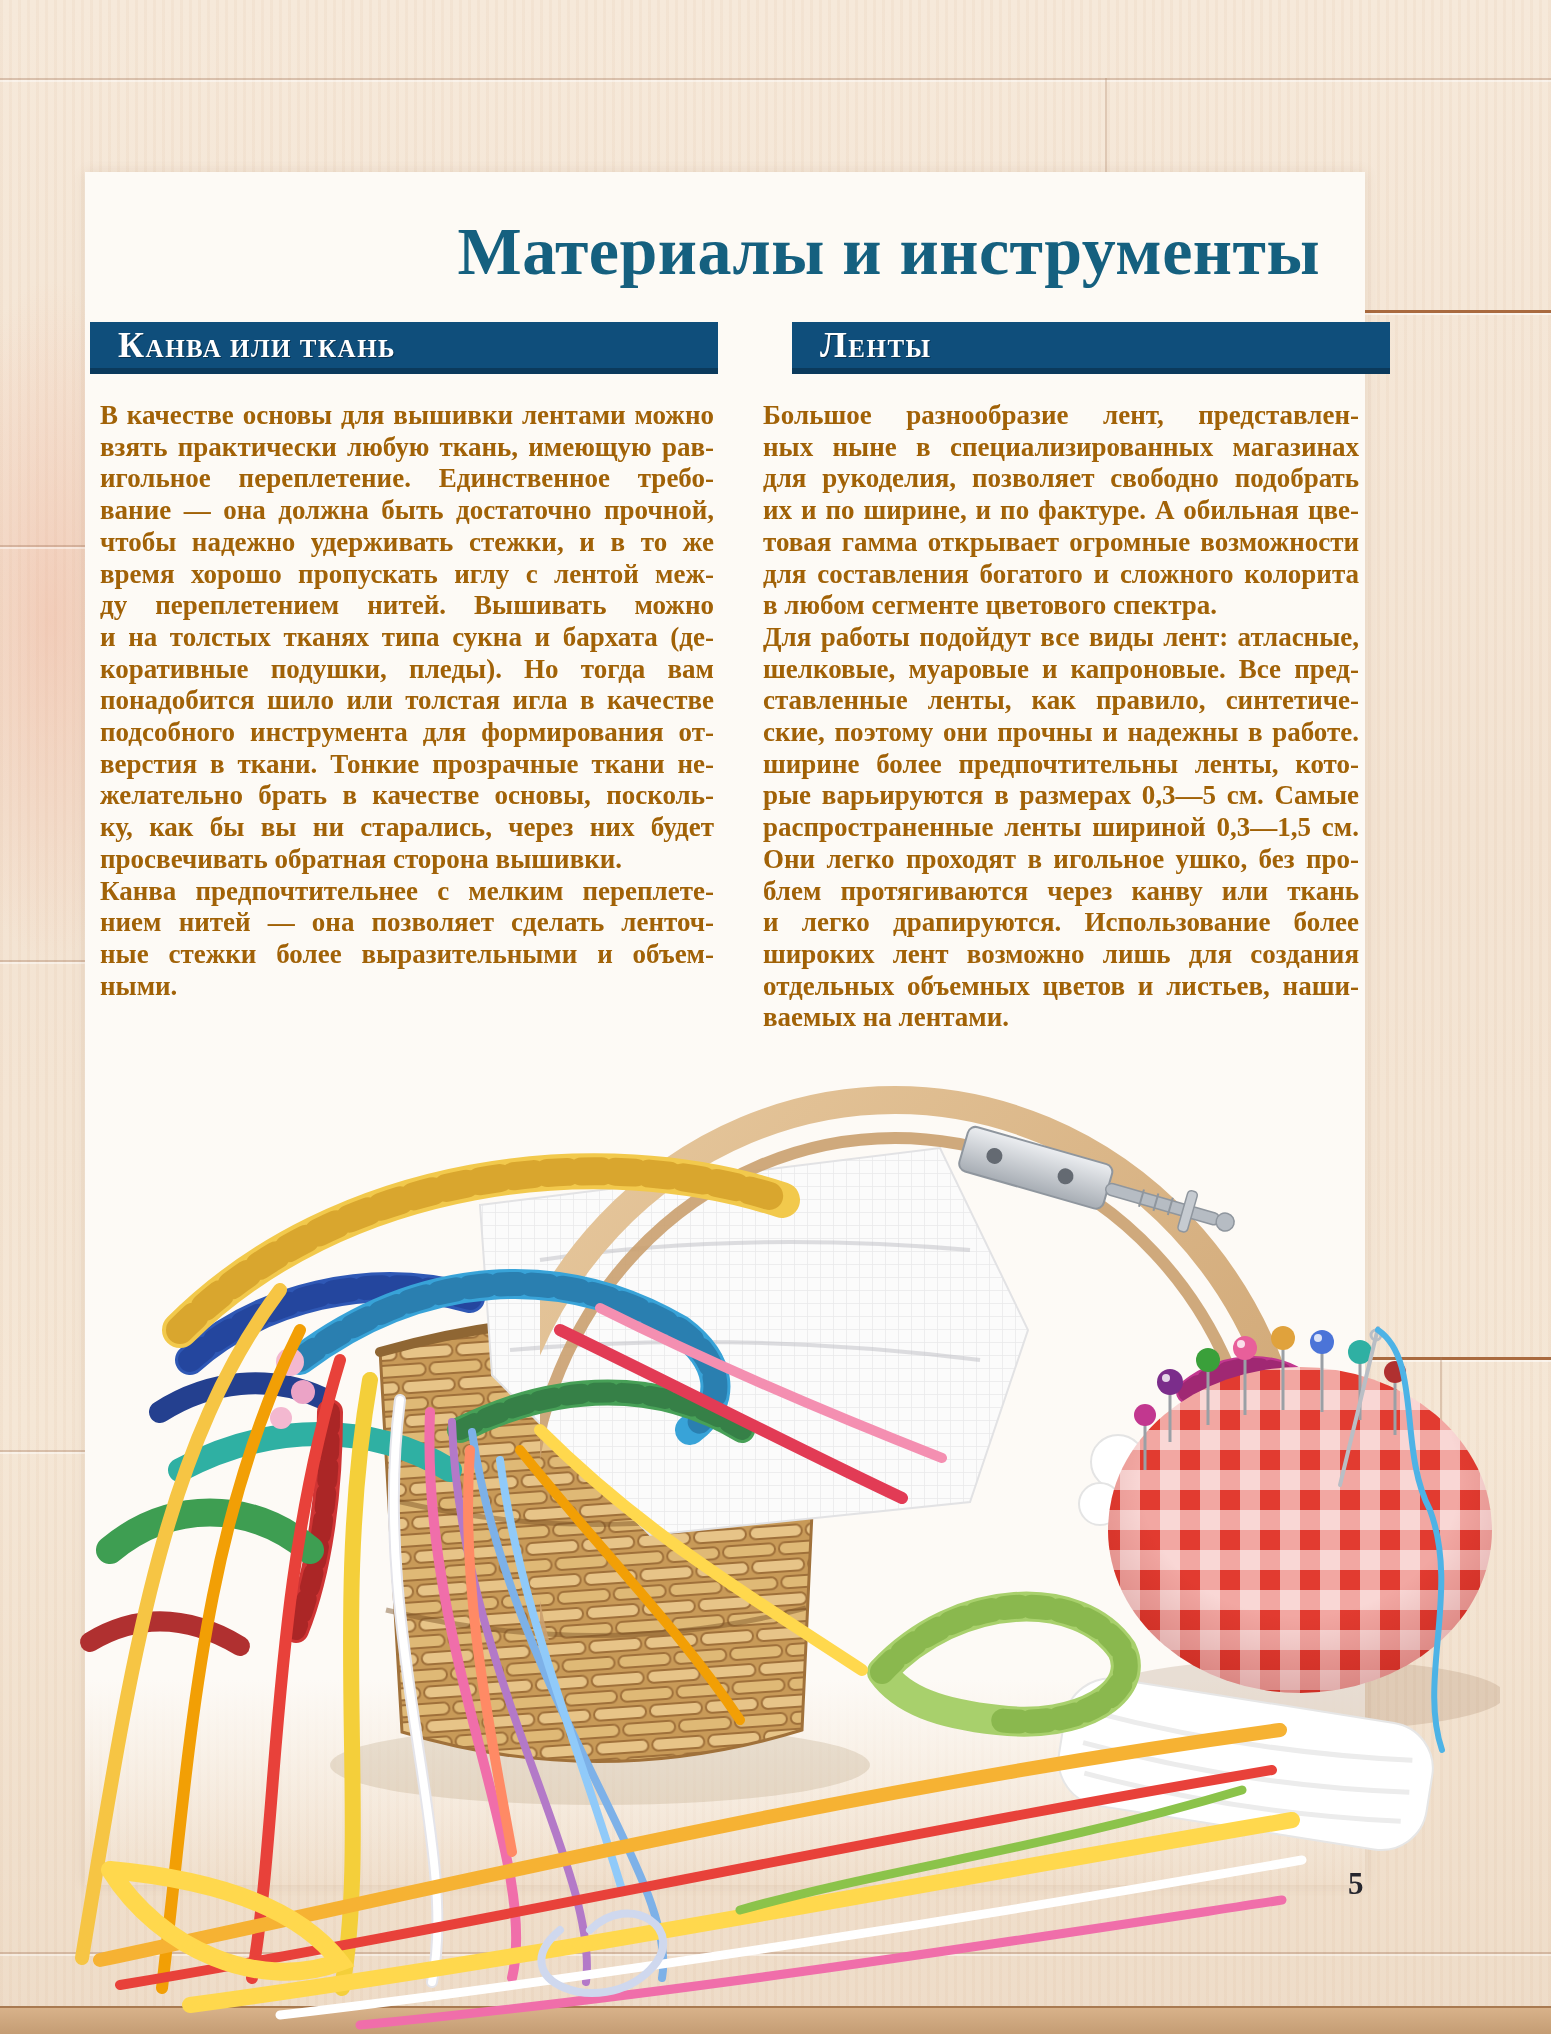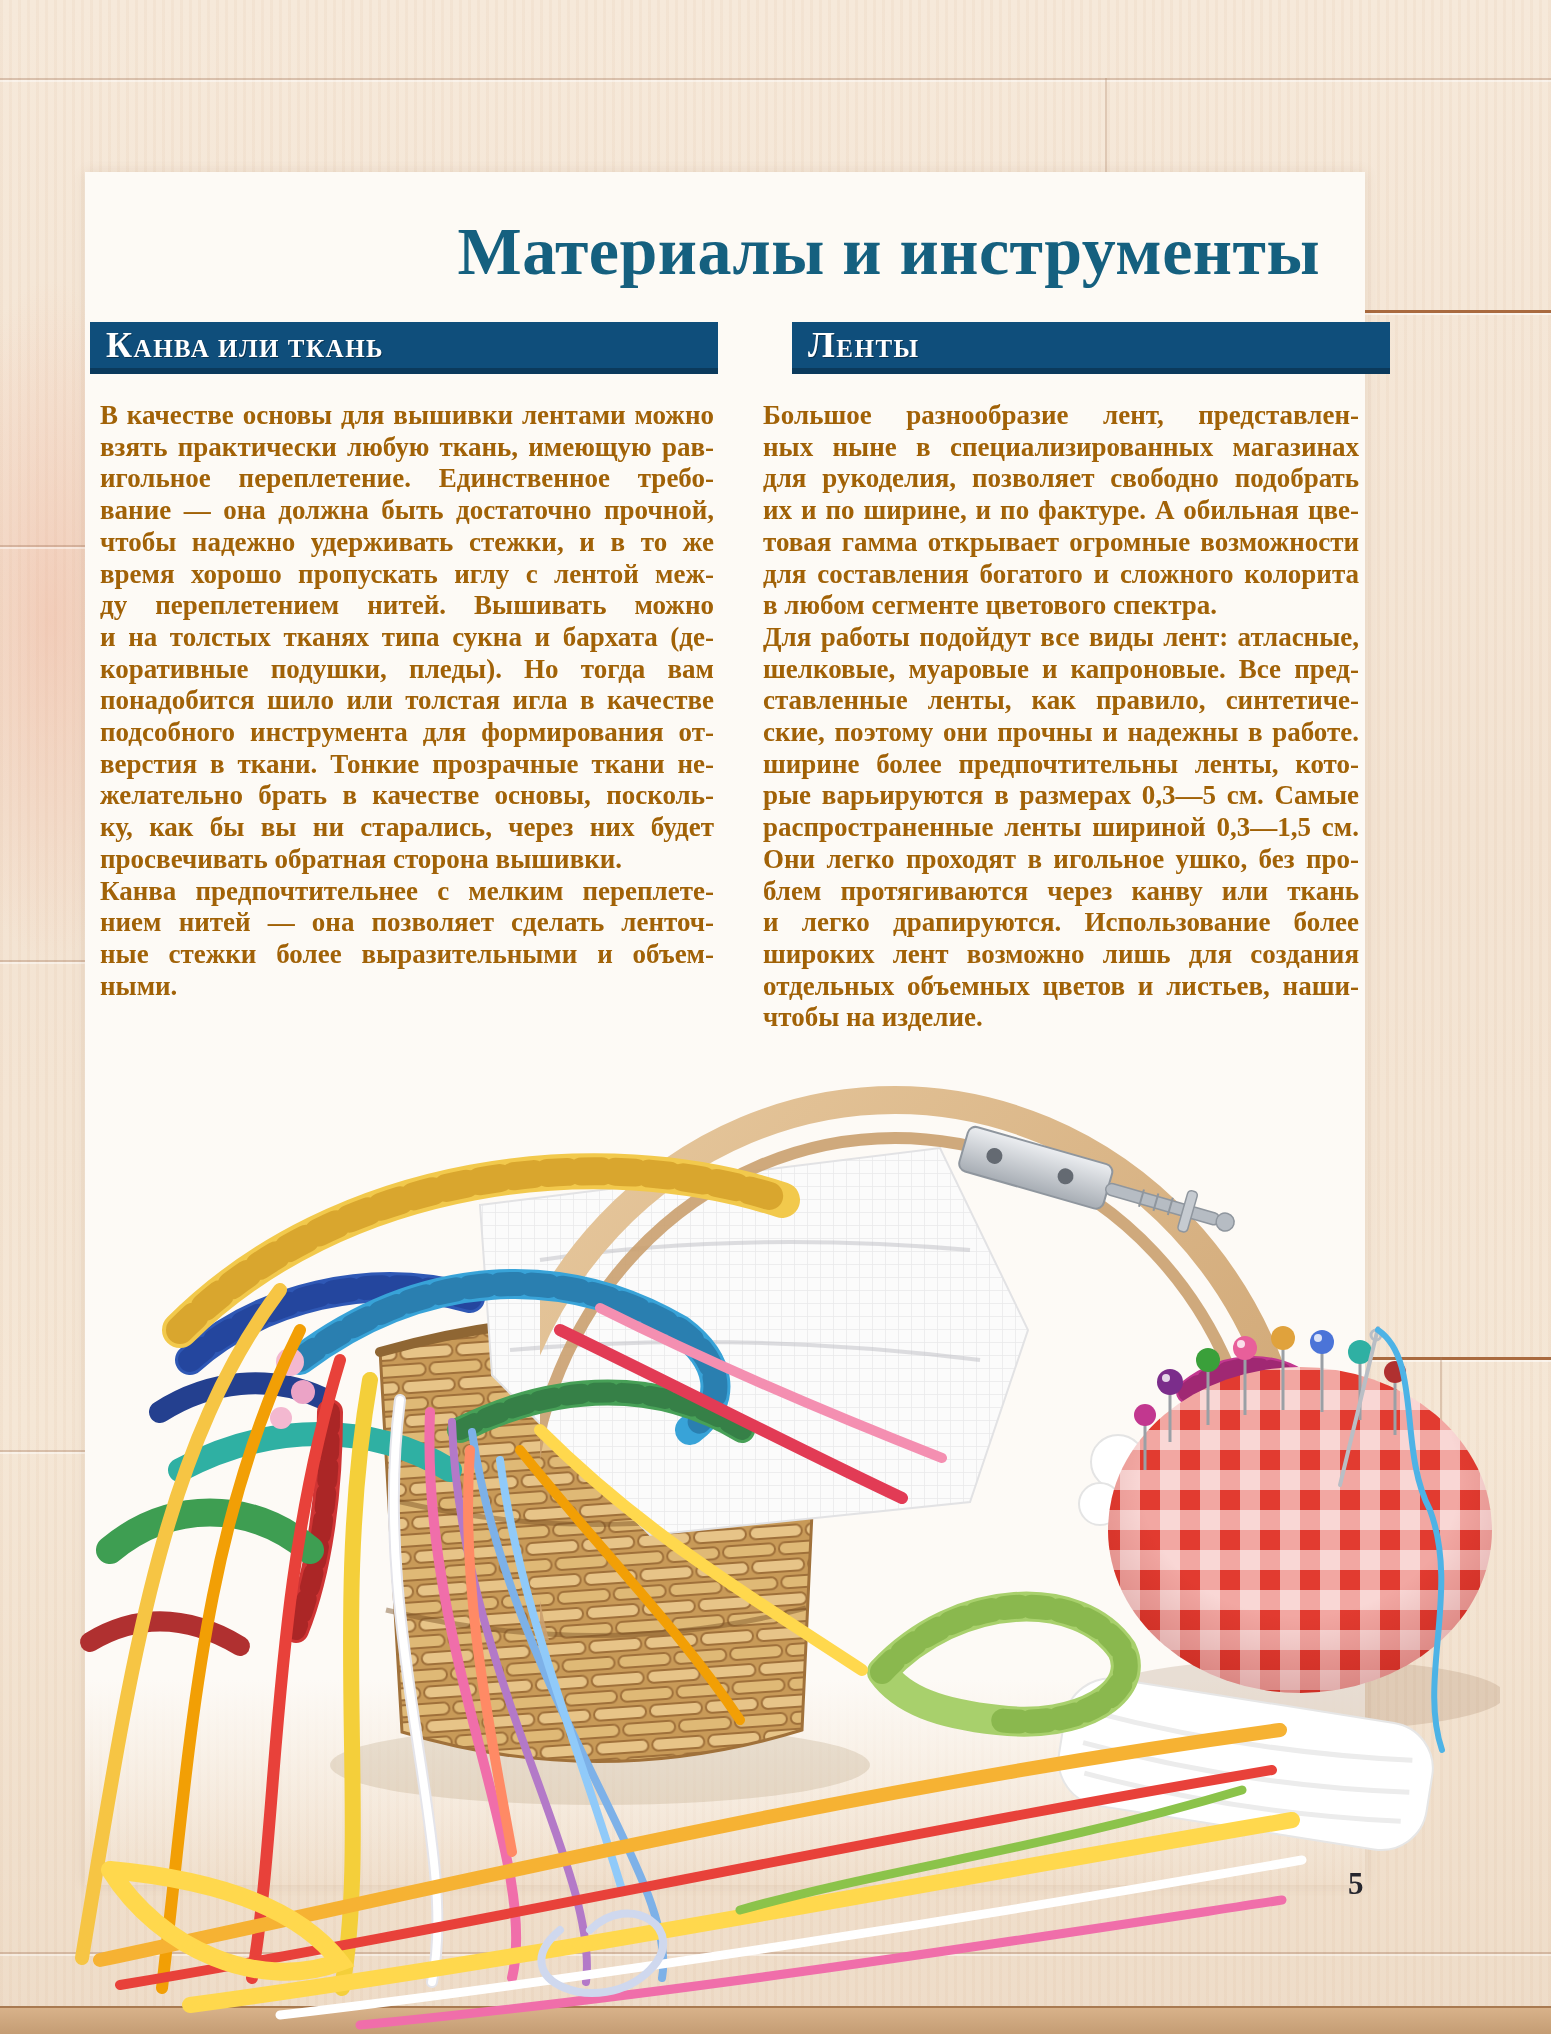--- a/index.html
+++ b/index.html
@@ -32,21 +32,21 @@
   .page-title{
     position:absolute;left:120px;top:166px;width:1200px;
     font-size:68px;font-weight:700;color:#15607f;letter-spacing:.5px;white-space:nowrap;text-align:right;
   }
   
   .bar{position:absolute;top:322px;height:46px;background:#0f4e7b;border-bottom:6px solid #0b3a5c;}
   .bar.left{left:90px;width:628px;}
   .bar.right{left:792px;width:598px;}
   .bar-heading{
     color:#ffffff;font-weight:700;text-transform:uppercase;
-    font-size:25px;letter-spacing:1.5px;line-height:46px;padding-left:16px;
+    font-size:25px;letter-spacing:1.5px;line-height:46px;padding-left:28px;
     font-style:normal;text-shadow:1px 1px 0 rgba(0,0,0,.35);
   }
   .bar-heading::first-letter{font-size:36px;}
   
   .col{position:absolute;top:400px;color:#a16207;font-size:27px;font-weight:700;}
   .col.left{left:100px;width:614px;}
   .col.right{left:763px;width:596px;}
   .pline{line-height:31.7px;text-align:justify;text-align-last:justify;white-space:normal;}
   .pline.last{text-align-last:left;}
   
@@ -123,21 +123,21 @@
       <div class="pline">ставленные ленты, как правило, синтетиче-</div>
       <div class="pline">ские, поэтому они прочны и надежны в работе.</div>
       <div class="pline">ширине более предпочтительны ленты, кото-</div>
       <div class="pline">рые варьируются в размерах 0,3—5 см. Самые</div>
       <div class="pline">распространенные ленты шириной 0,3—1,5 см.</div>
       <div class="pline">Они легко проходят в игольное ушко, без про-</div>
       <div class="pline">блем протягиваются через канву или ткань</div>
       <div class="pline">и легко драпируются. Использование более</div>
       <div class="pline">широких лент возможно лишь для создания</div>
       <div class="pline">отдельных объемных цветов и листьев, наши-</div>
-      <div class="pline last">чтобы на изделие.</div>
+      <div class="pline last">ваемых на лентами.</div>
     </div>
   </div>
 
 <svg class="photo" viewBox="0 0 1460 1005" xmlns="http://www.w3.org/2000/svg">
   <defs>
     <pattern id="gingham" width="40" height="40" patternUnits="userSpaceOnUse">
       <rect width="40" height="40" fill="#e23b30"></rect>
       <rect width="20" height="40" fill="#ffffff" opacity=".55"></rect>
       <rect width="40" height="20" fill="#ffffff" opacity=".55"></rect>
     </pattern>

